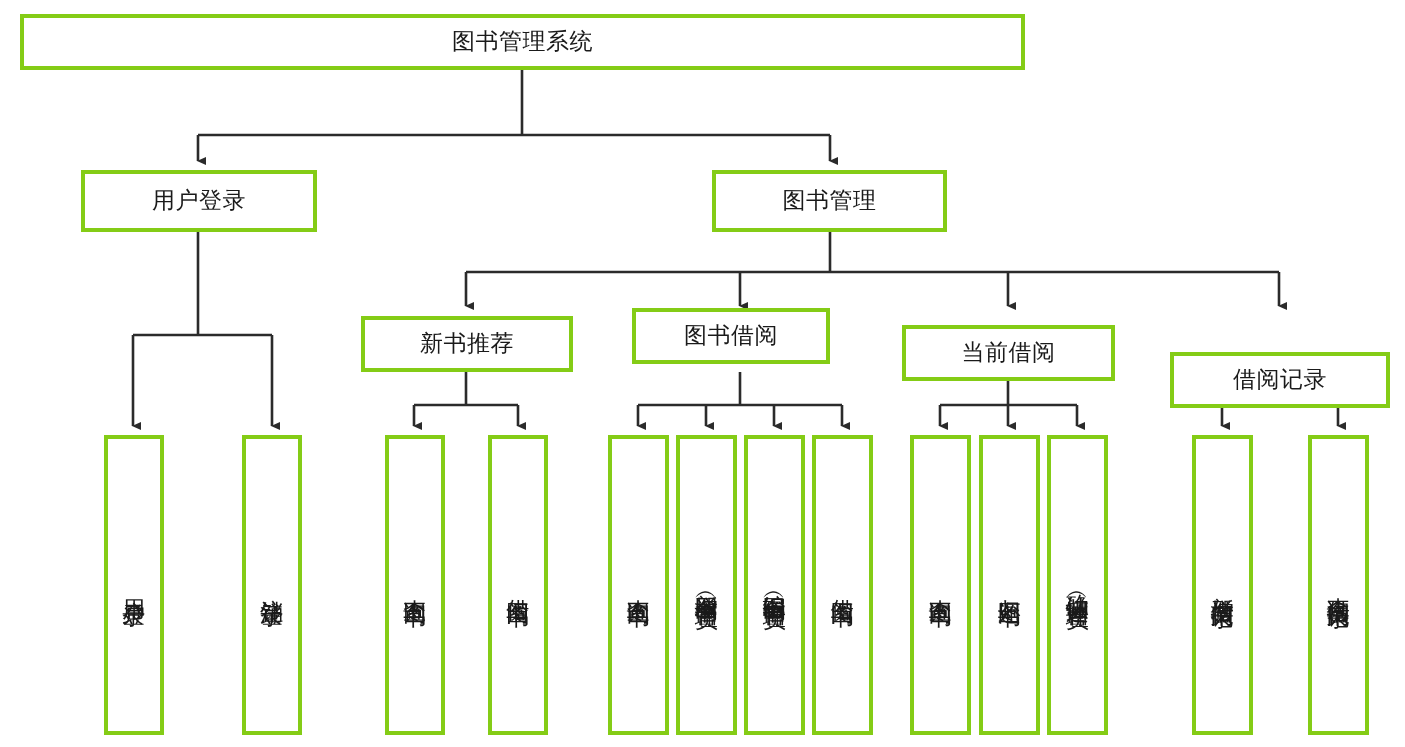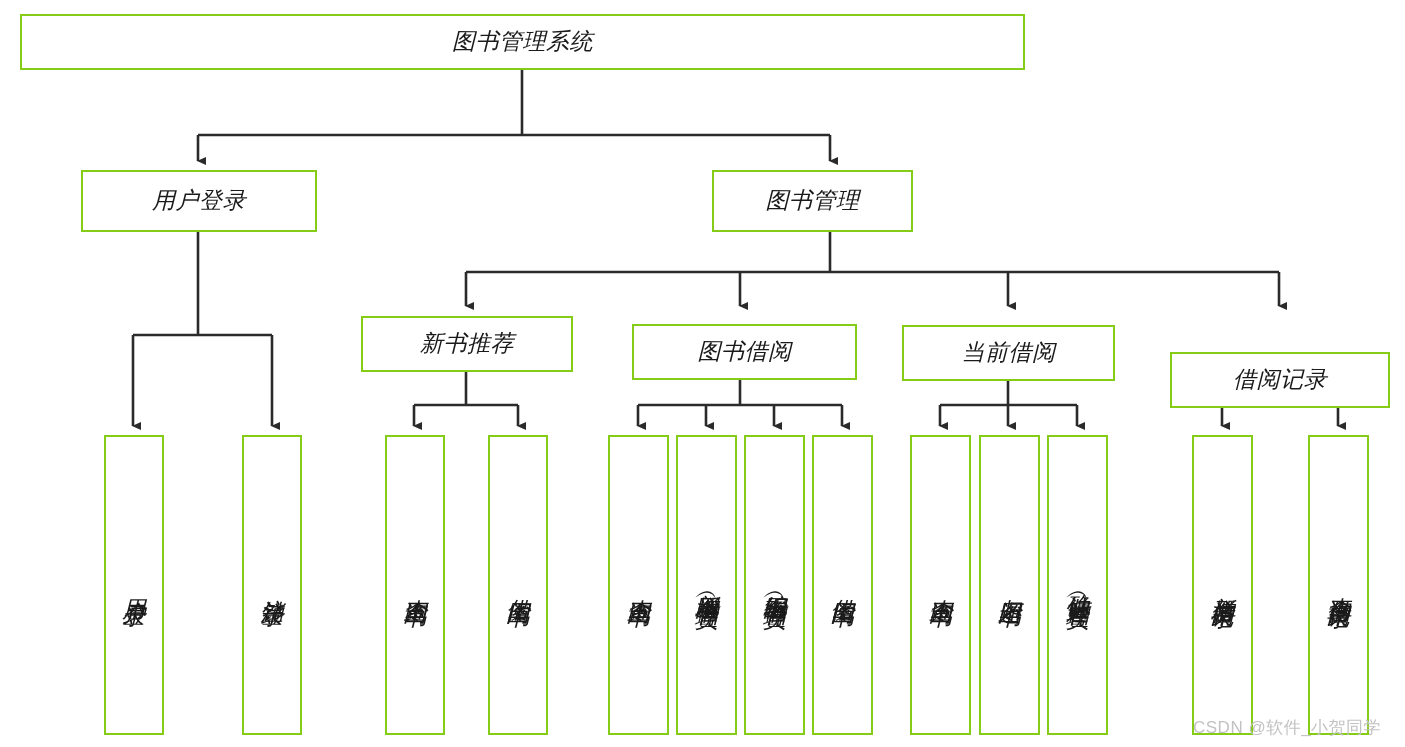--- a/index.html
+++ b/index.html
@@ -23,26 +23,25 @@
     position: absolute;
     left: 0;
     top: 0;
     width: 1405px;
     height: 747px;
   }
   .node-box {
     position: absolute;
     box-sizing: border-box;
     background: #ffffff;
-    border: 2px solid #84cc16;
+    border: 4px solid #84cc16;
     display: flex;
     align-items: center;
     justify-content: center;
     overflow: hidden;
-    font-style: italic;
   }
   .node-label-h {
     font-size: 23px;
     color: #1a1a1a;
     line-height: 1.1;
     letter-spacing: 0.5px;
     white-space: nowrap;
   }
   .node-label-v {
     font-size: 23px;
@@ -117,29 +116,29 @@
   </svg>
 
   <div class="node-box" style="left:20px; top:14px; width:1005px; height:56px;">
     <span class="node-label-h">图书管理系统</span>
   </div>
 
   <div class="node-box" style="left:81px; top:170px; width:236px; height:62px;">
     <span class="node-label-h">用户登录</span>
   </div>
 
-  <div class="node-box" style="left:712px; top:170px; width:201px; height:62px;">
+  <div class="node-box" style="left:712px; top:170px; width:235px; height:62px;">
     <span class="node-label-h">图书管理</span>
   </div>
 
   <div class="node-box" style="left:361px; top:316px; width:212px; height:56px;">
     <span class="node-label-h">新书推荐</span>
   </div>
 
-  <div class="node-box" style="left:632px; top:324px; width:225px; height:56px;">
+  <div class="node-box" style="left:632px; top:308px; width:198px; height:56px;">
     <span class="node-label-h">图书借阅</span>
   </div>
 
   <div class="node-box" style="left:902px; top:316px; width:213px; height:56px;margin-top:9px;">
     <span class="node-label-h">当前借阅</span>
   </div>
 
   <div class="node-box" style="left:1170px; top:316px; width:220px; height:56px;margin-top:36px;">
     <span class="node-label-h">借阅记录</span>
   </div>
@@ -189,15 +188,14 @@
   </div>
 
   <div class="node-box" style="left:1192px; top:435px; width:61px; height:300px;">
     <span class="node-label-v">新增借阅记录</span>
   </div>
 
   <div class="node-box" style="left:1308px; top:435px; width:61px; height:300px;">
     <span class="node-label-v">查询借阅记录</span>
   </div>
 
-  <div class="watermark" style="left:1193px; top:716px;">CSDN @软件_小贺同学</div>
 
 </div>
 
 </body></html>

